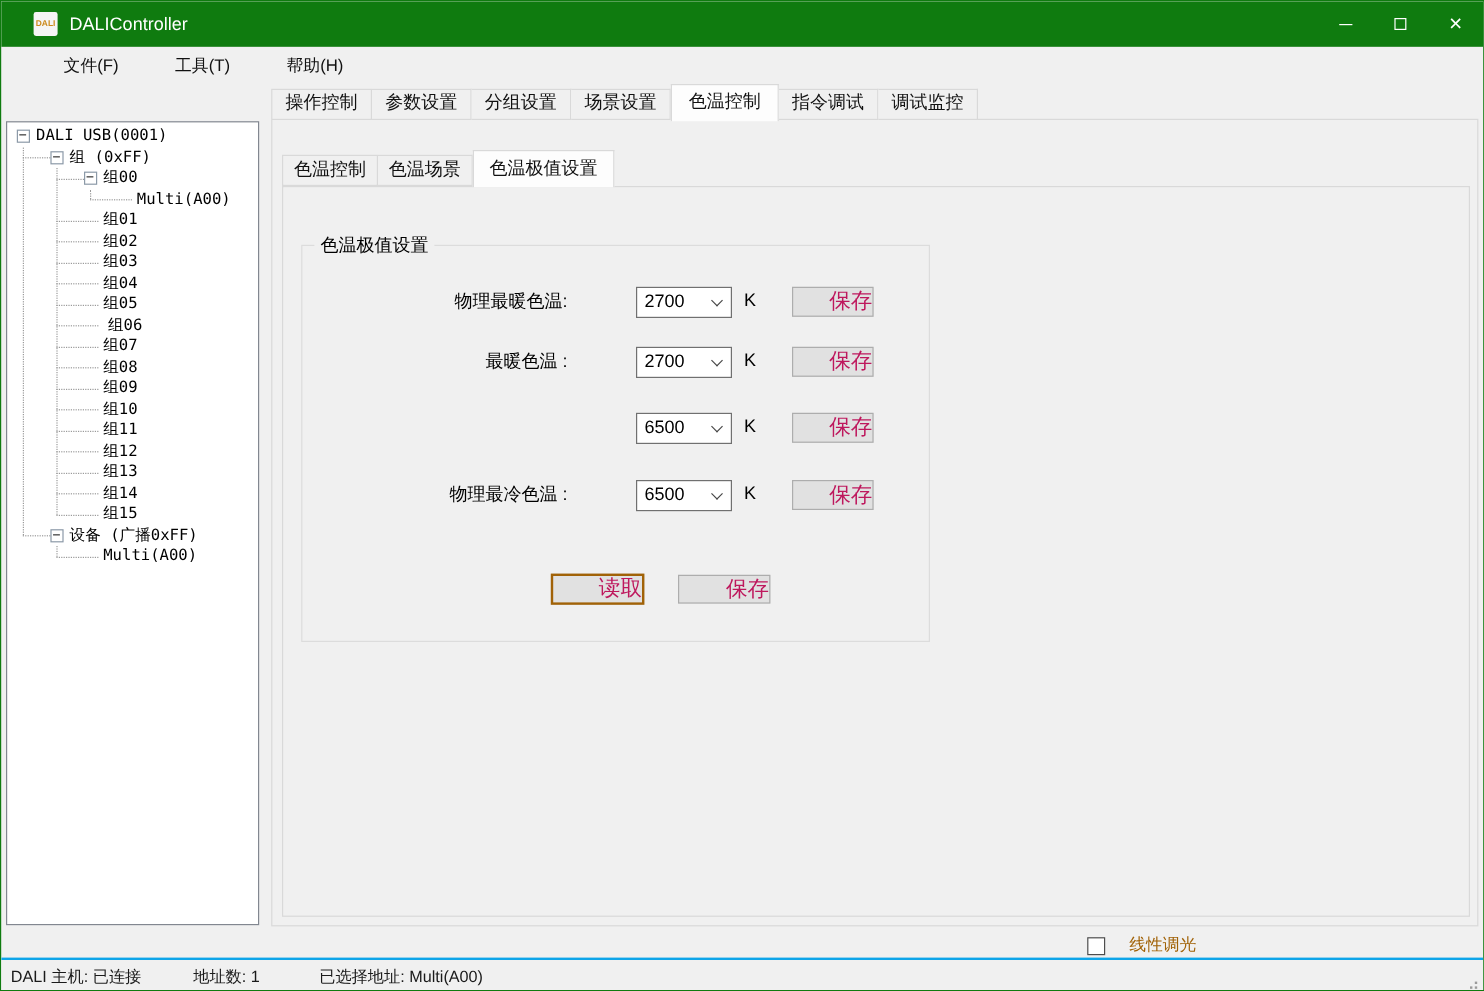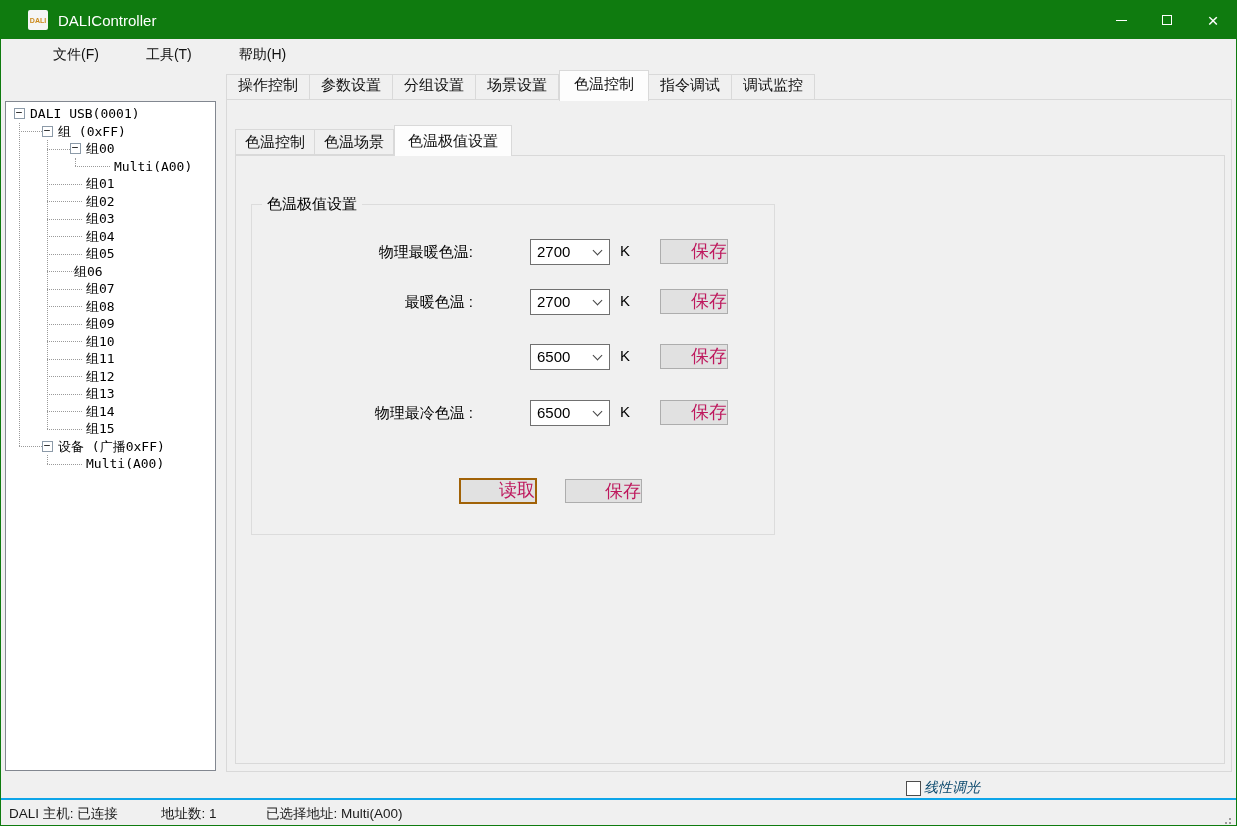--- a/index.html
+++ b/index.html
@@ -113,21 +113,21 @@
   .row-save-btn { position:absolute; left:408px; top:1px; width:68px; height:25px; line-height:23px; }
   .read-btn {
     position:absolute; left:207px; top:273px; width:78px; height:26px; line-height:21px;
     border:2px solid #a16207;
   }
   .save-btn { position:absolute; left:313px; top:274px; width:77px; height:24px; line-height:22px; }
 
   
   .checkbox-row { position:absolute; left:905px; top:778px; display:flex; align-items:center; height:18px; }
   .checkbox-box { width:15px; height:15px; background:#fff; border:1px solid #4d4d4d; }
-  .checkbox-label { margin-left:3px; font-size:14px; color:#0c4a6e;font-style:italic; }
+  .checkbox-label { margin-left:20px; font-size:14px; color:#a16207; }
 
   
   .statusbar {
     position:absolute; left:0; right:0; bottom:0; height:27px;
     background:#f0f0f0; border-top:2px solid #0ea5e9;
   }
   .status-item { position:absolute; top:5px; font-size:13.5px; color:#1a1a1a; white-space:nowrap; }
   .status-item:nth-child(1) { left:8px; }
   .status-item:nth-child(2) { left:160px; }
   .status-item:nth-child(3) { left:265px; }
@@ -199,21 +199,21 @@
         <div class="hguide" style="left: 41px; width: 35px; top: 116.5px;"></div>
         <div class="tree-row" style="top: 125.5px;">
           <span class="tree-label" style="left: 80px;">组04</span>
         </div>
         <div class="hguide" style="left: 41px; width: 35px; top: 134px;"></div>
         <div class="tree-row" style="top: 143px;">
           <span class="tree-label" style="left: 80px;">组05</span>
         </div>
         <div class="hguide" style="left: 41px; width: 35px; top: 151.5px;"></div>
         <div class="tree-row" style="top: 160.5px;">
-          <span class="tree-label" style="left: 68px;">组06</span>
+          <span class="tree-label" style="left: 84px;">组06</span>
         </div>
         <div class="hguide" style="left: 41px; width: 35px; top: 169px;"></div>
         <div class="tree-row" style="top: 178px;">
           <span class="tree-label" style="left: 80px;">组07</span>
         </div>
         <div class="hguide" style="left: 41px; width: 35px; top: 186.5px;"></div>
         <div class="tree-row" style="top: 195.5px;">
           <span class="tree-label" style="left: 80px;">组08</span>
         </div>
         <div class="hguide" style="left: 41px; width: 35px; top: 204px;"></div>

